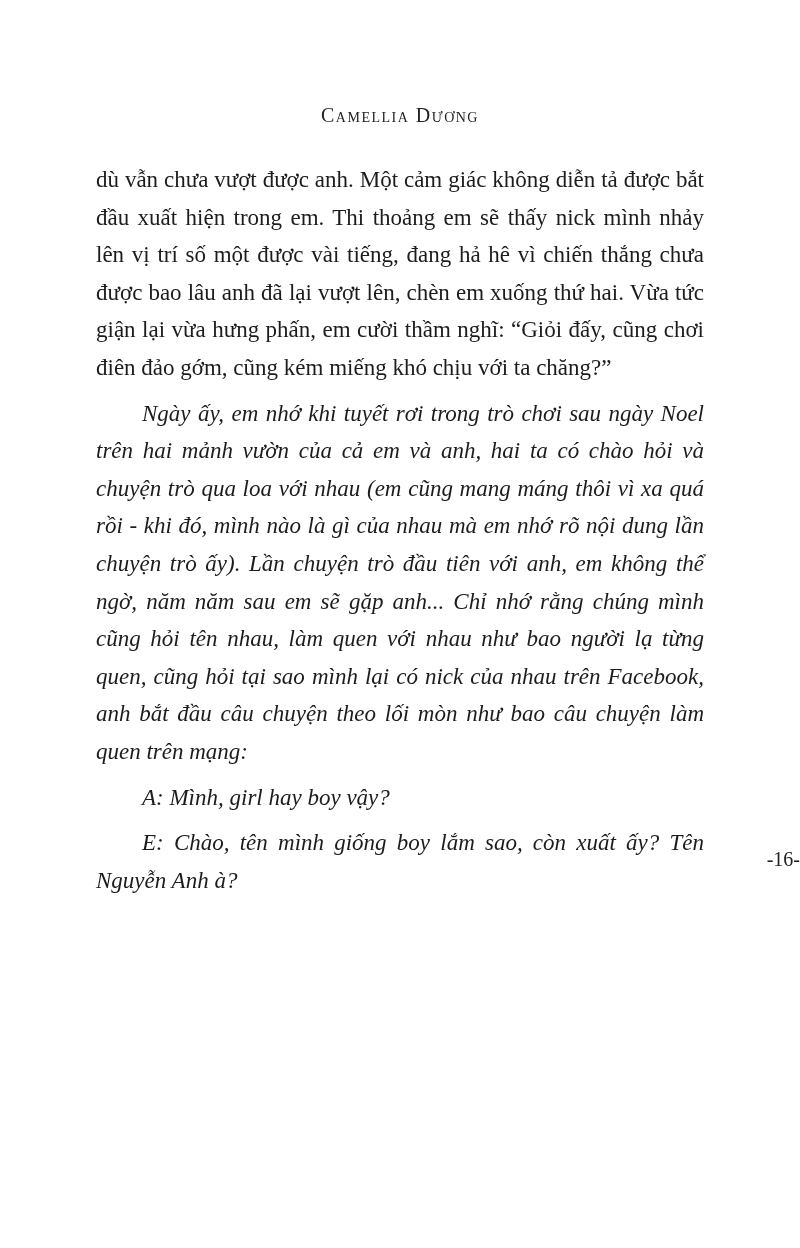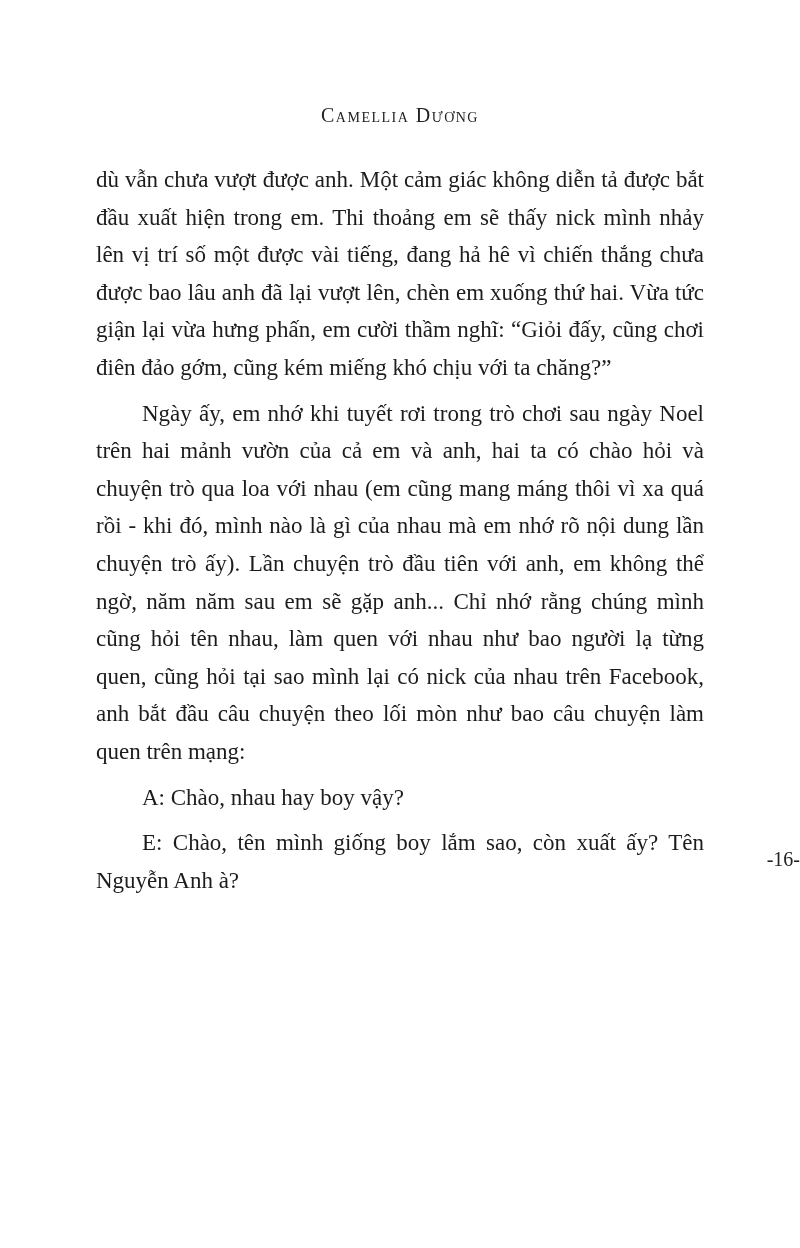--- a/index.html
+++ b/index.html
@@ -29,38 +29,39 @@
   }
   .body-text p {
     margin: 8px;
     font-size: 23px;
     line-height: 37.6px;
     text-align: justify;
     color: #1c1c1c;
   }
   .body-text p.indent {
     text-indent: 46px;
+    font-style: italic;
   }
   .page-number {
     position: absolute;
     left: 0;
     right: 0;
     bottom: 72px;
     text-align: right;
     font-size: 20px;
     color: #222222;
   }
 </style>
 </head>
 <body>
 
 <div class="page">
   <div class="running-header">Camellia Dương</div>
 
   <div class="body-text">
     <p class="no-indent">dù vẫn chưa vượt được anh. Một cảm giác không diễn tả được bắt đầu xuất hiện trong em. Thi thoảng em sẽ thấy nick mình nhảy lên vị trí số một được vài tiếng, đang hả hê vì chiến thắng chưa được bao lâu anh đã lại vượt lên, chèn em xuống thứ hai. Vừa tức giận lại vừa hưng phấn, em cười thầm nghĩ: “Giỏi đấy, cũng chơi điên đảo gớm, cũng kém miếng khó chịu với ta chăng?”</p>
     <p class="indent">Ngày ấy, em nhớ khi tuyết rơi trong trò chơi sau ngày Noel trên hai mảnh vườn của cả em và anh, hai ta có chào hỏi và chuyện trò qua loa với nhau (em cũng mang máng thôi vì xa quá rồi - khi đó, mình nào là gì của nhau mà em nhớ rõ nội dung lần chuyện trò ấy). Lần chuyện trò đầu tiên với anh, em không thể ngờ, năm năm sau em sẽ gặp anh... Chỉ nhớ rằng chúng mình cũng hỏi tên nhau, làm quen với nhau như bao người lạ từng quen, cũng hỏi tại sao mình lại có nick của nhau trên Facebook, anh bắt đầu câu chuyện theo lối mòn như bao câu chuyện làm quen trên mạng:</p>
-    <p class="indent">A: Chào, nhau hay boy vậy?</p>
+    <p class="indent">A: Mình, girl hay boy vậy?</p>
     <p class="indent">E: Chào, tên mình giống boy lắm sao, còn xuất ấy? Tên Nguyễn Anh à?</p>
   </div>
 
   <div class="page-number">-16-</div>
 </div>
 
 </body></html>

